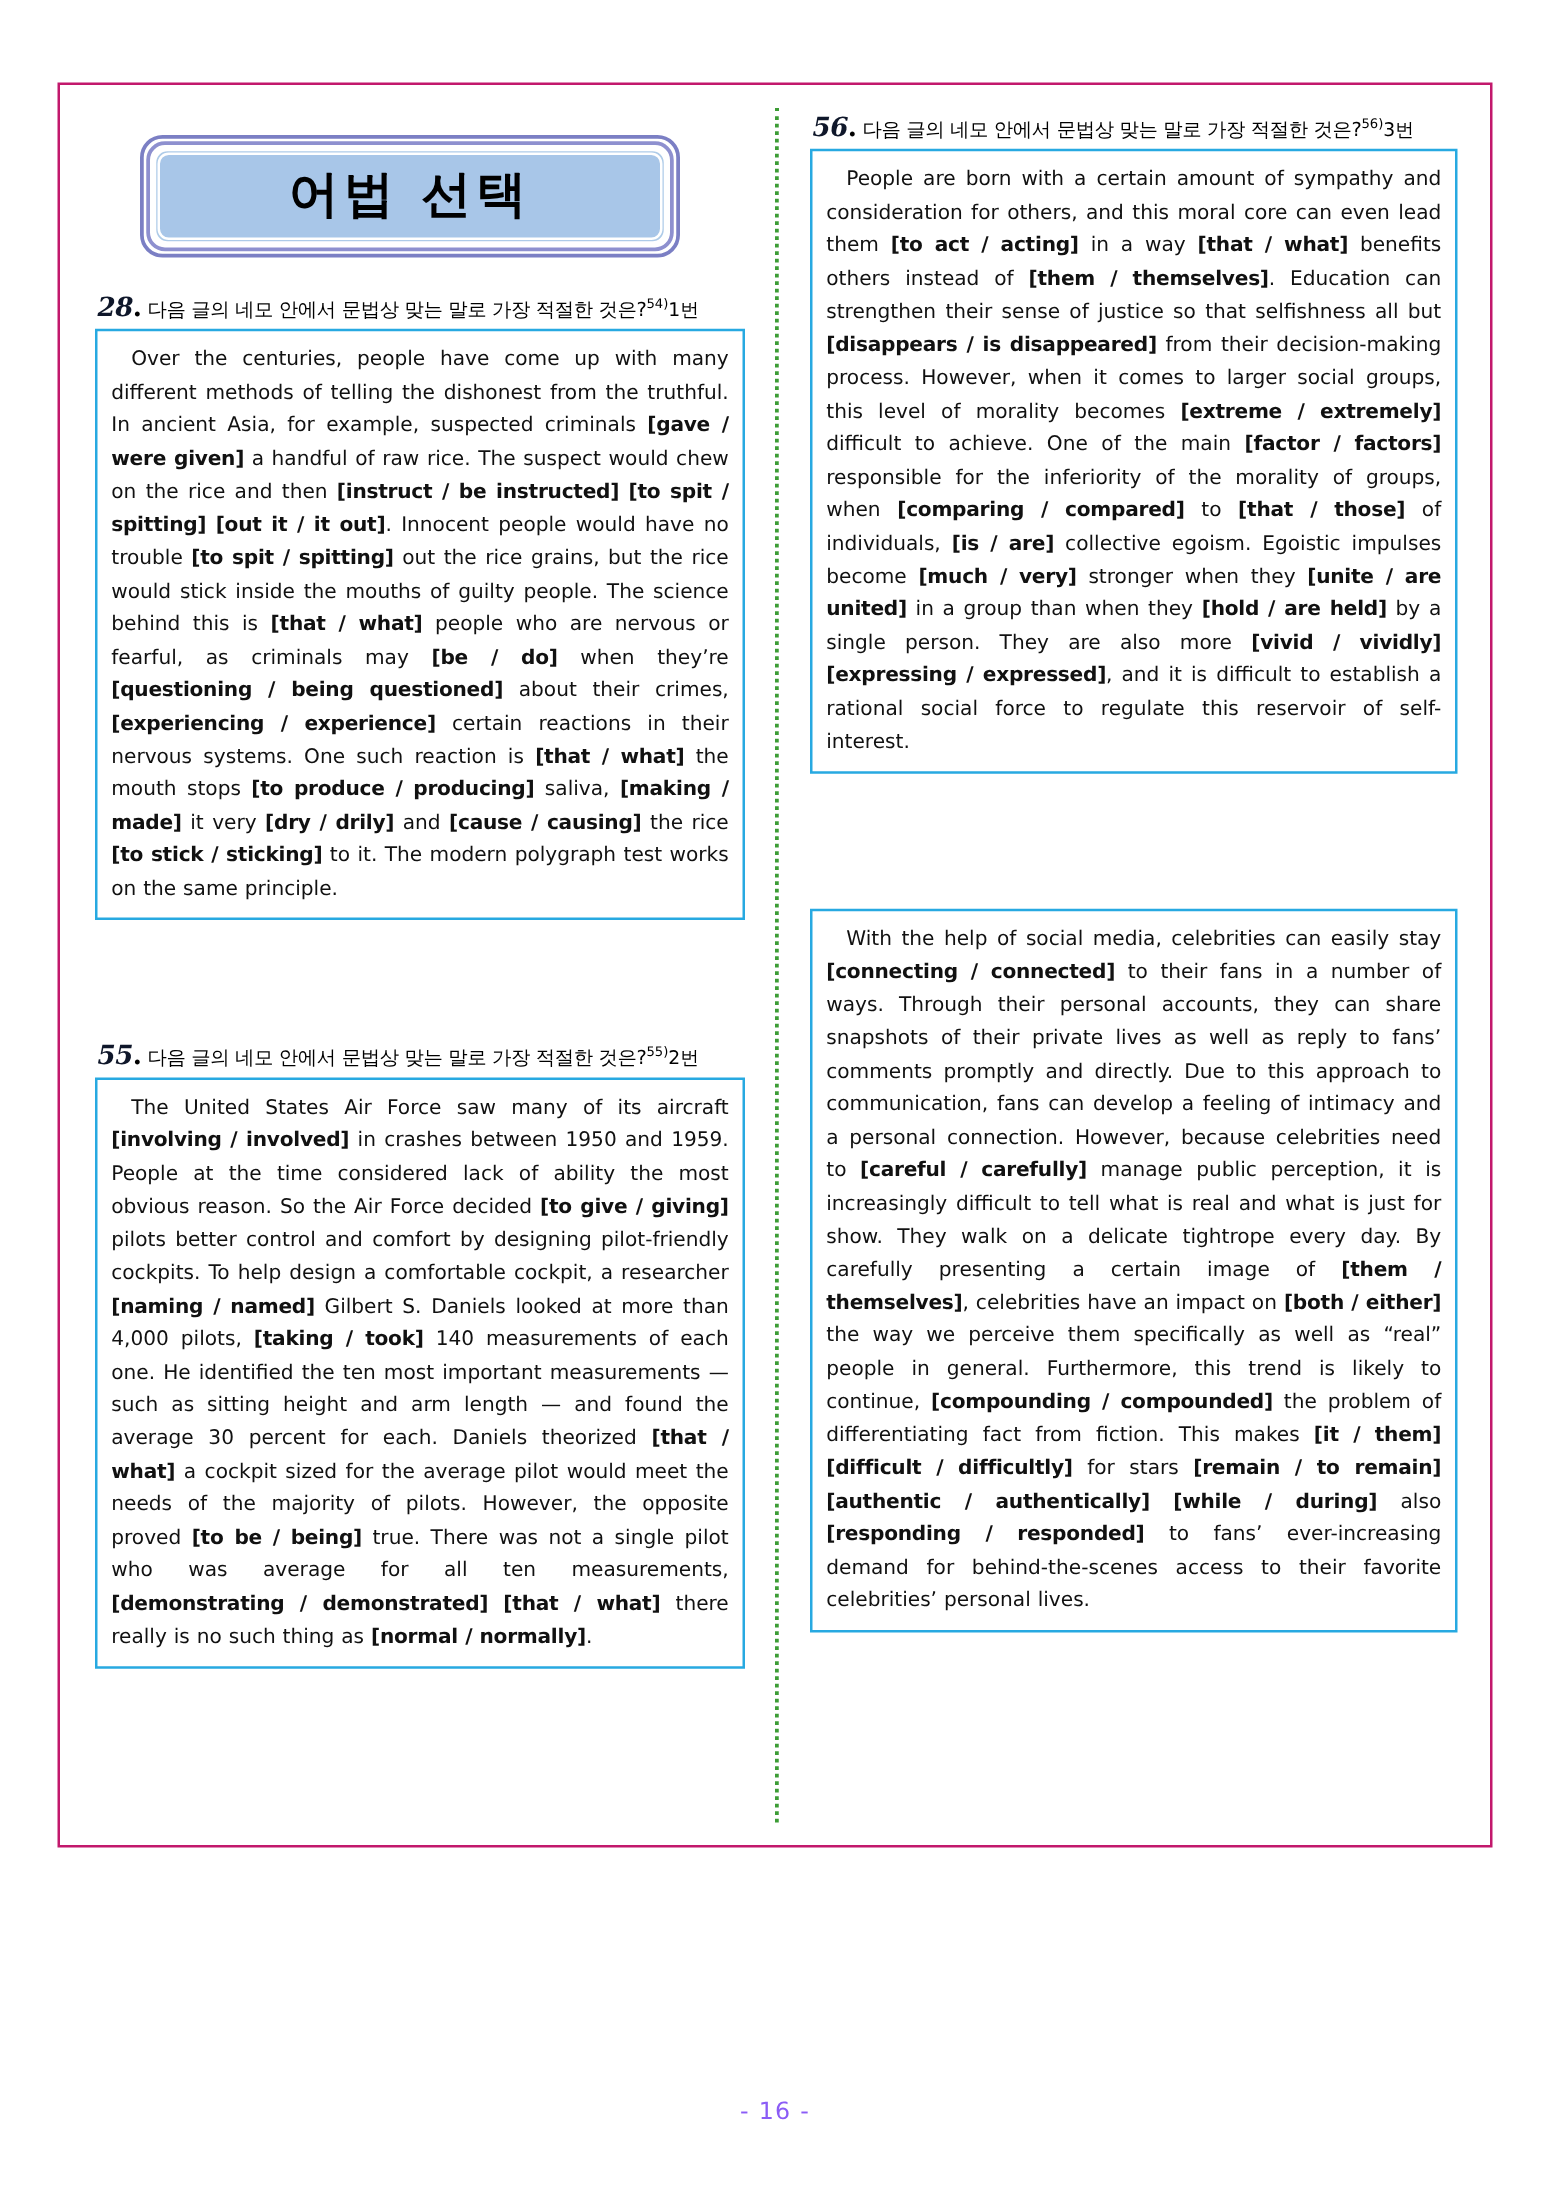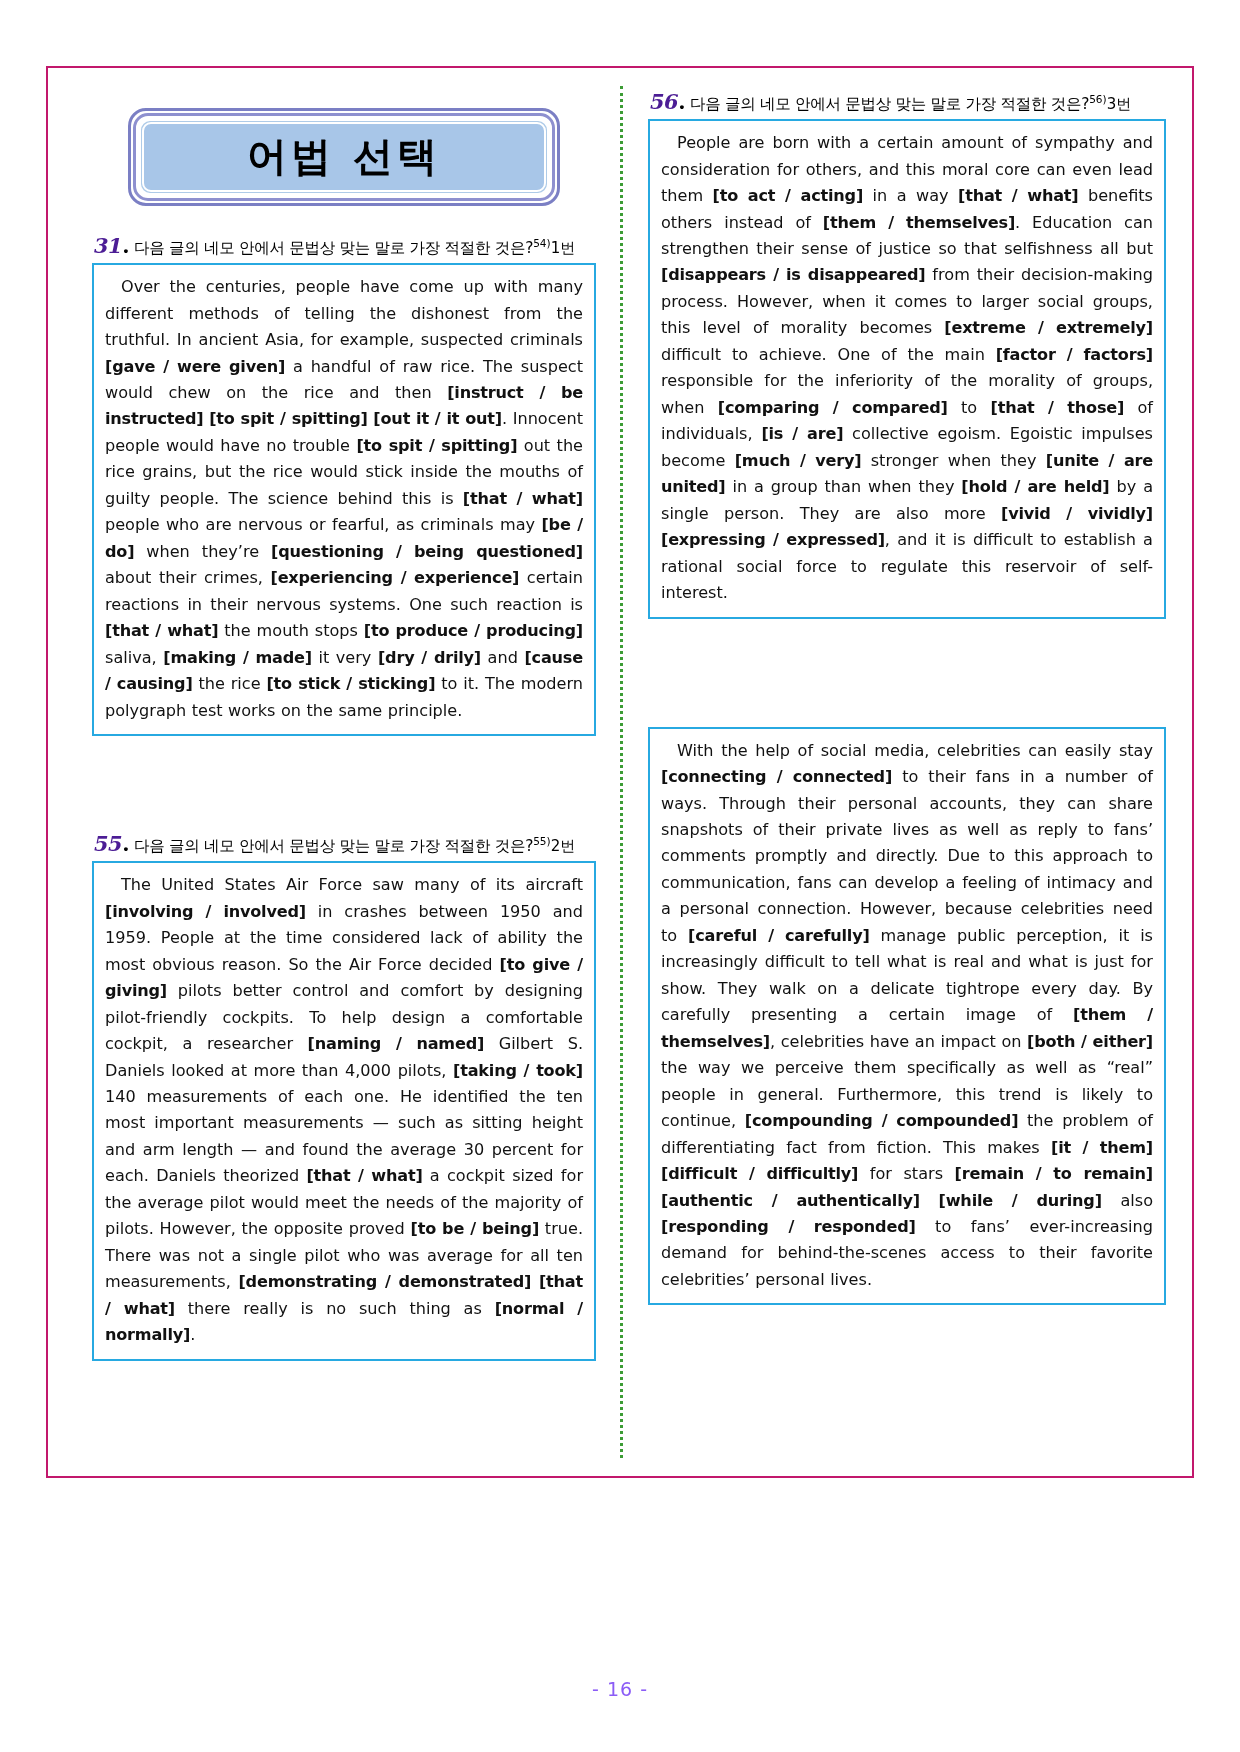--- a/index.html
+++ b/index.html
@@ -35,21 +35,21 @@
     height: 100%;
     display: flex;
     box-sizing: border-box;
   }
   .column {
     width: 50%;
     box-sizing: border-box;
     padding: 22px 28px 0 28px;
     position: relative;
   }
-  .column.left  { padding-left: 44px; padding-right: 24px; }
+  .column.left  { padding-left: 28px; padding-right: 24px; }
   .column.right { padding-left: 28px; padding-right: 26px; }
 
   
   #divider {
     position: absolute;
     left: 50%;
     top: 18px;
     bottom: 18px;
     width: 0;
     border-left: 3px dotted #3c9c35;
@@ -98,21 +98,21 @@
     display: block;
     margin: 0 0 5px 2px;
     white-space: nowrap;
     line-height: 1.15;
   }
   .qnum {
     font-family: "DejaVu Serif", serif;
     font-style: italic;
     font-weight: bold;
     font-size: 21px;
-    color: #4c1d95;
+    color: #0f172a;
     letter-spacing: -0.5px;
   }
   .qnum-dot {
     font-family: "DejaVu Serif", serif;
     font-weight: bold;
     font-size: 21px;
   }
   .qtext {
     font-family: "DejaVu Sans", sans-serif;
     font-size: 15.5px;
@@ -183,21 +183,21 @@
               <div class="banner-l4">
                 <div class="banner-text">어법 선택</div>
               </div>
             </div>
           </div>
         </div>
       </div>
 
       <div style="height:28px"></div>
       <div class="qhead">
-        <span class="qnum">31</span><span class="qnum-dot">.</span>
+        <span class="qnum">28</span><span class="qnum-dot">.</span>
         <span class="qtext">다음 글의 네모 안에서 문법상 맞는 말로 가장 적절한 것은?</span><span class="qsup">54)</span><span class="qtail">1번</span>
       </div>
       <div class="passage"><span class="indent"></span><span>Over the centuries, people have come up with many different methods of telling the dishonest from the truthful. In ancient Asia, for example, suspected criminals </span><b>[gave / were given]</b><span> a handful of raw rice. The suspect would chew on the rice and then </span><b>[instruct / be instructed]</b><span> </span><b>[to spit / spitting]</b><span> </span><b>[out it / it out]</b><span>. Innocent people would have no trouble </span><b>[to spit / spitting]</b><span> out the rice grains, but the rice would stick inside the mouths of guilty people. The science behind this is </span><b>[that / what]</b><span> people who are nervous or fearful, as criminals may </span><b>[be / do]</b><span> when they’re </span><b>[questioning / being questioned]</b><span> about their crimes, </span><b>[experiencing / experience]</b><span> certain reactions in their nervous systems. One such reaction is </span><b>[that / what]</b><span> the mouth stops </span><b>[to produce / producing]</b><span> saliva, </span><b>[making / made]</b><span> it very </span><b>[dry / drily]</b><span> and </span><b>[cause / causing]</b><span> the rice </span><b>[to stick / sticking]</b><span> to it. The modern polygraph test works on the same principle.</span></div>
 
       <div class="gap-54"></div>
 
       <div class="qhead">
         <span class="qnum">55</span><span class="qnum-dot">.</span>
         <span class="qtext">다음 글의 네모 안에서 문법상 맞는 말로 가장 적절한 것은?</span><span class="qsup">55)</span><span class="qtail">2번</span>
       </div>

